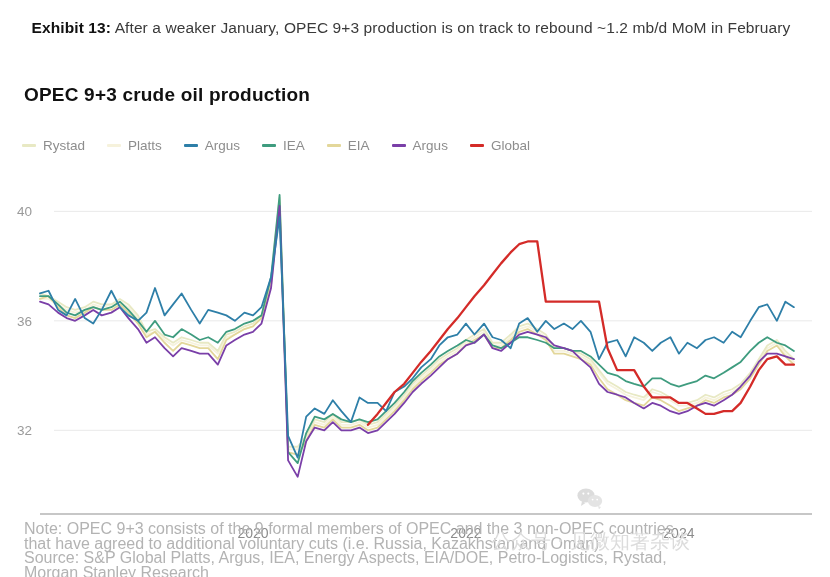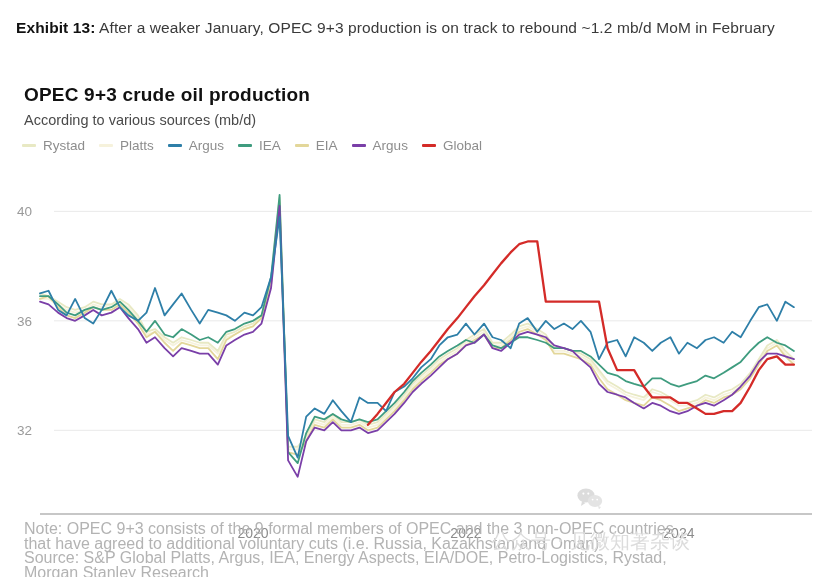--- a/index.html
+++ b/index.html
@@ -10,38 +10,39 @@
     color:#333;
     overflow:hidden;
     position:relative;
   }
   .exhibit-header{
     padding:14px 24px 0 16px;
     font-size:15.5px;
     line-height:28px;
     color:#3a3a3a;
     letter-spacing:.1px;
+    text-align:center;
   }
   .exhibit-label{font-weight:bold;color:#111;}
   .chart-card{
     position:absolute;
     left:0;top:74px;width:708px;height:503px;
     background:#fff;
   }
   .chart-title{
     position:absolute;left:24px;top:10px;
     font-size:19px;font-weight:bold;color:#111;letter-spacing:.2px;
   }
   .chart-subtitle{
     position:absolute;left:24px;top:38px;
     font-size:14.5px;color:#4a4a4a;
   }
   .legend{
     position:absolute;left:22px;top:64px;
-    display:flex;align-items:center;gap:0px;
+    display:flex;align-items:center;gap:8px;
     font-size:13.5px;color:#8d8d8d;
   }
   .legend-item{display:flex;align-items:center;margin-right:14px;}
   .legend-swatch{
     display:inline-block;width:14px;height:3px;border-radius:1px;margin-right:7px;
   }
   .plot-wrap{position:absolute;left:0;top:0;width:830px;height:503px;}
   svg{display:block;}
   .ytick{font-size:13.5px;fill:#9a9a9a;font-family:"Liberation Sans",sans-serif;}
   .xtick{font-size:14px;fill:#8b8b8b;font-family:"Liberation Sans",sans-serif;}
@@ -63,21 +64,20 @@
 </head>
 <body>
 
 <div class="exhibit-header">
   <span class="exhibit-label">Exhibit 13:</span>
   <span>After a weaker January, OPEC 9+3 production is on track to rebound ~1.2 mb/d MoM in February</span>
 </div>
 
 <div class="chart-card">
   <div class="chart-title">OPEC 9+3 crude oil production</div>
-  <div class="chart-subtitle">According to various sources (mb/d)</div>
   <div class="legend" id="legend">
       <div class="legend-item">
         <span class="legend-swatch" style="background: rgb(232, 233, 196);"></span>
         <span>Rystad</span>
       </div>
       <div class="legend-item">
         <span class="legend-swatch" style="background: rgb(246, 242, 220);"></span>
         <span>Platts</span>
       </div>
       <div class="legend-item">

